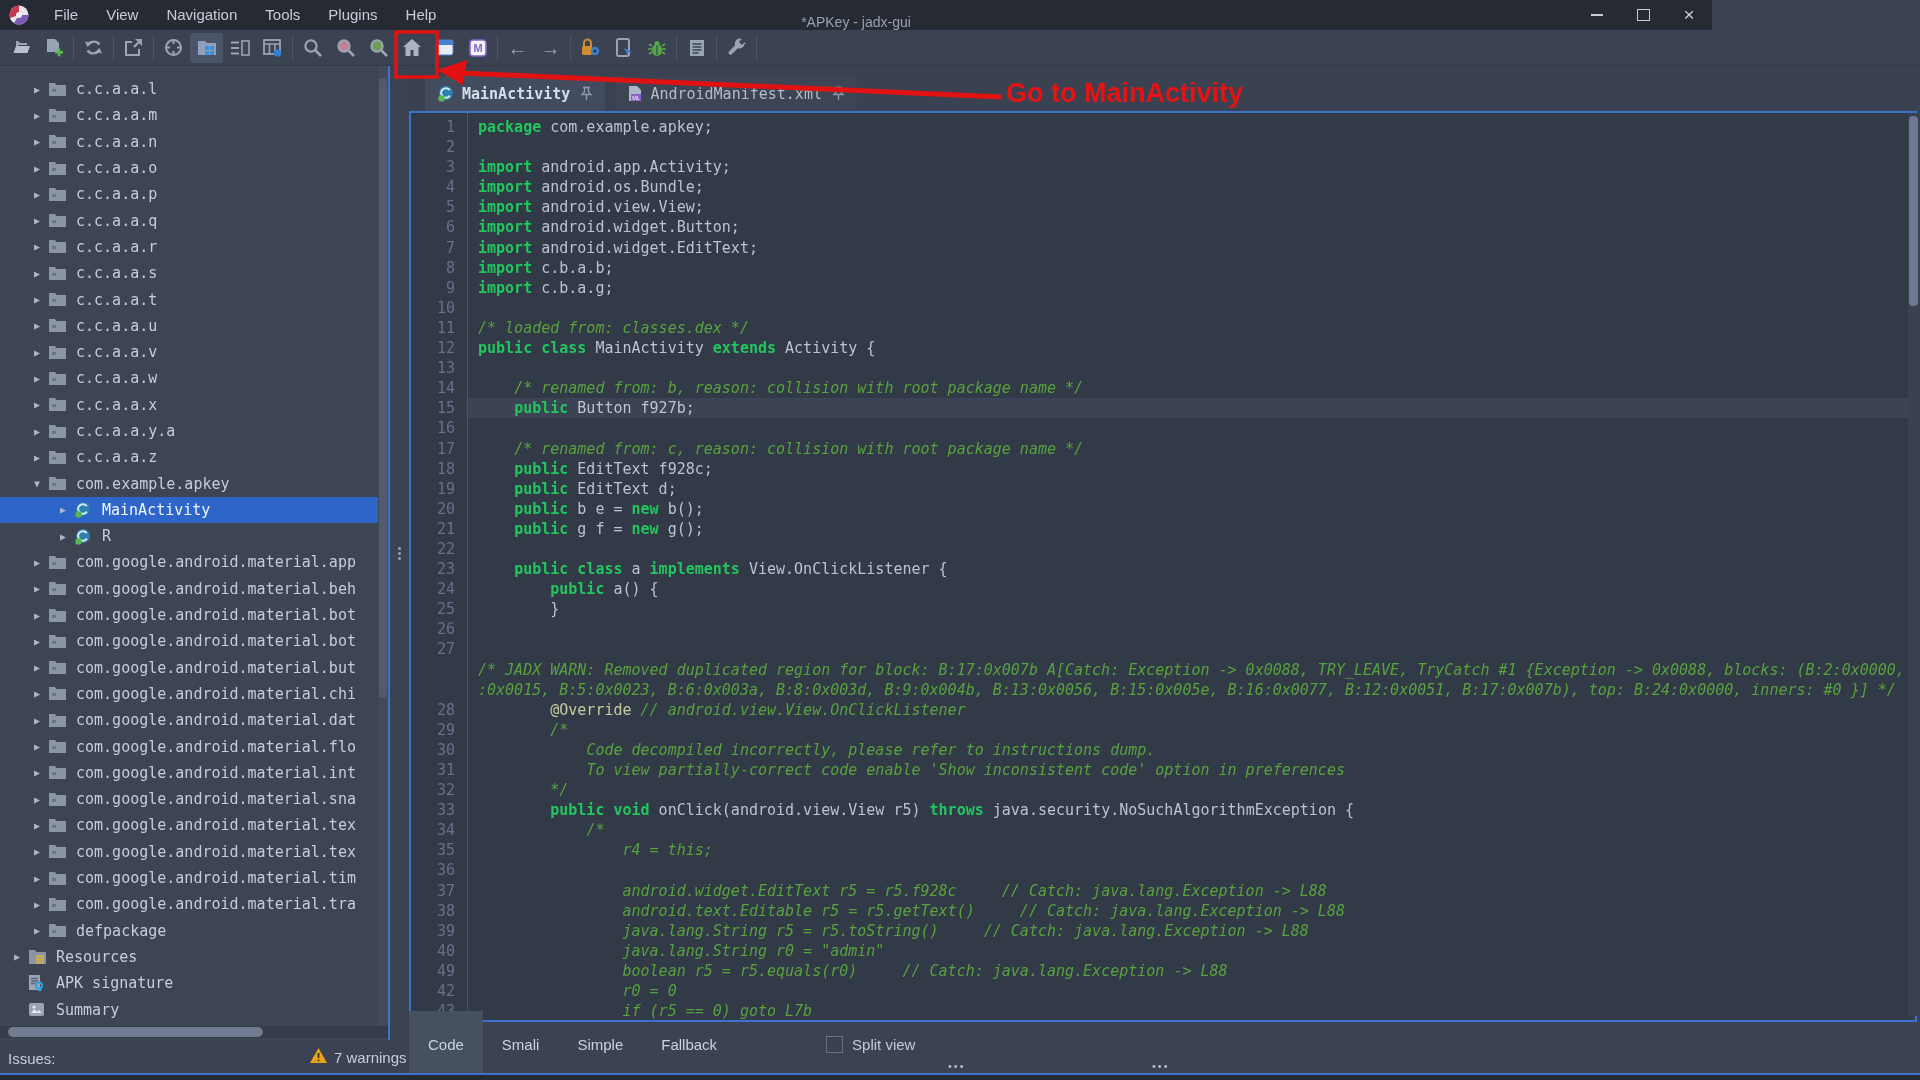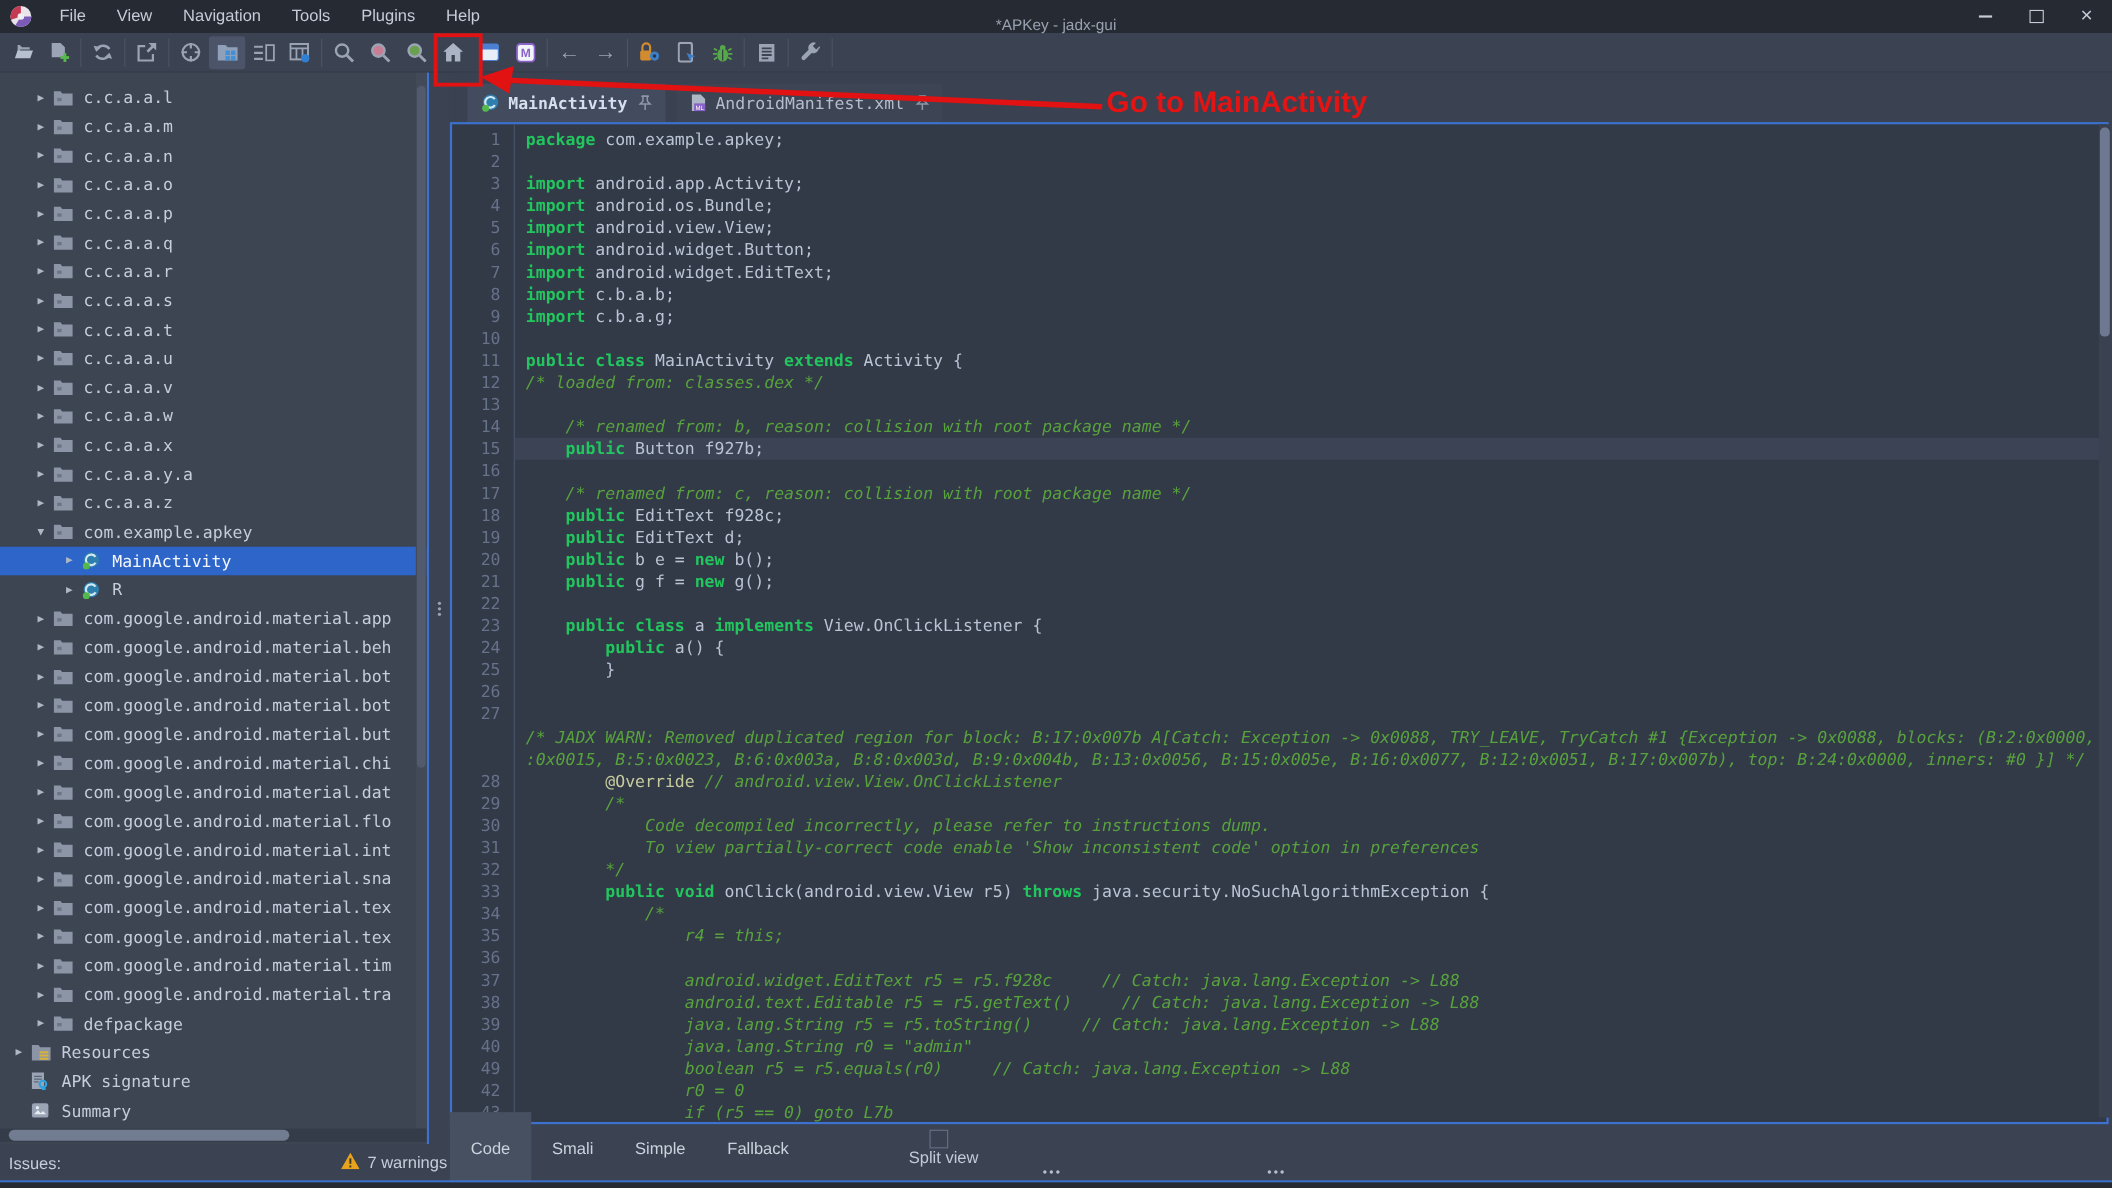--- a/index.html
+++ b/index.html
@@ -1,19 +1,19 @@
 <!DOCTYPE html>
 <html><head>
 <meta charset="utf-8">
 <style>
   html,body{margin:0;padding:0;background:#1d2129;}
   .app{position:relative;width:1920px;height:1080px;overflow:hidden;background:#3b4251;
        font-family:"Liberation Sans",sans-serif;-webkit-font-smoothing:antialiased;}
   
-  .titlebar{position:absolute;left:0;top:0;width:1920px;height:30px;background:#262a33;
+  .titlebar{position:absolute;left:0;top:0;width:1712px;height:30px;background:#262a33;
             display:flex;align-items:center;z-index:5;}
   .logo{margin:0 10px 0 8px;display:flex;align-items:center;}
   .menu-item{padding:0 14px;font-size:15px;color:#c6ccd8;line-height:30px;}
   .win-title{position:absolute;left:0;right:0;text-align:center;font-size:14px;color:#99a1b1;pointer-events:none;margin-top:14px;}
   .win-controls{position:absolute;right:0;top:0;display:flex;height:30px;}
   .wc{width:46px;height:30px;display:flex;align-items:center;justify-content:center;color:#c6ccd8;}
   .wc-min i{display:block;width:12px;height:2px;background:#c6ccd8;}
   .wc-max i{display:block;width:11px;height:10px;border:1.5px solid #c6ccd8;}
   .wc-close{font-size:19px;}
   
@@ -58,21 +58,21 @@
   .tok-k{color:#22c55e;font-weight:bold;}
   .tok-p{color:#b9c3d3;}
   .tok-c{color:#58a23e;font-style:italic;}
   .tok-a{color:#c6cc9d;}
   .ed-vtrack{position:absolute;right:1px;top:113px;width:11px;height:903px;background:#3a4150;}
   .ed-vthumb{position:absolute;right:1px;top:3px;width:9px;height:190px;background:#6e7890;border-radius:4px;}
   
   .views-bar{position:absolute;left:409px;top:1026px;right:0;height:36px;display:flex;align-items:center;}
   .view-btn{height:36px;display:flex;align-items:center;padding:15px 19px;font-size:15px;color:#ccd3df;}
   .view-btn.active{background:#465061;}
-  .splitview{display:flex;align-items:center;margin-left:90px;flex-direction:column;}
+  .splitview{display:flex;align-items:center;margin-left:90px;}
   .cbx{width:15px;height:15px;border:1px solid #67718a;background:#3a4150;margin-right:9px;}
   .sv-lbl{font-size:15px;color:#c3cbd9;}
   .status-issues{position:absolute;left:8px;top:1050px;font-size:15px;color:#c7cedb;}
   .status-warn{position:absolute;left:310px;top:1048px;display:flex;align-items:center;font-size:15px;color:#c7cedb;}
   .status-warn svg{margin-right:7px;}
   .dots{position:absolute;top:1060px;color:#b8bfcc;font-size:11px;letter-spacing:2px;}
   .bottom-line{position:absolute;left:0;top:1073px;width:1920px;height:2px;background:#3c72ce;}
   .bottom-strip{position:absolute;left:0;top:1075px;width:1920px;height:5px;background:#262a33;}
   
   .anno-svg{position:absolute;left:0;top:0;width:1920px;height:1080px;pointer-events:none;z-index:99;}
@@ -735,22 +735,22 @@
         <div class="cl"><span class="tok-k">package</span><span class="tok-p"> com.example.apkey;</span></div>
         <div class="cl"></div>
         <div class="cl"><span class="tok-k">import</span><span class="tok-p"> android.app.Activity;</span></div>
         <div class="cl"><span class="tok-k">import</span><span class="tok-p"> android.os.Bundle;</span></div>
         <div class="cl"><span class="tok-k">import</span><span class="tok-p"> android.view.View;</span></div>
         <div class="cl"><span class="tok-k">import</span><span class="tok-p"> android.widget.Button;</span></div>
         <div class="cl"><span class="tok-k">import</span><span class="tok-p"> android.widget.EditText;</span></div>
         <div class="cl"><span class="tok-k">import</span><span class="tok-p"> c.b.a.b;</span></div>
         <div class="cl"><span class="tok-k">import</span><span class="tok-p"> c.b.a.g;</span></div>
         <div class="cl"></div>
+        <div class="cl"><span class="tok-c">/* loaded from: classes.dex */</span></div>
         <div class="cl"><span class="tok-k">public class</span><span class="tok-p"> MainActivity </span><span class="tok-k">extends</span><span class="tok-p"> Activity {</span></div>
-        <div class="cl"><span class="tok-c">/* loaded from: classes.dex */</span></div>
         <div class="cl"></div>
         <div class="cl"><span class="tok-p">    </span><span class="tok-c">/* renamed from: b, reason: collision with root package name */</span></div>
         <div class="cl hl"><span class="tok-p">    </span><span class="tok-k">public</span><span class="tok-p"> Button f927b;</span></div>
         <div class="cl"></div>
         <div class="cl"><span class="tok-p">    </span><span class="tok-c">/* renamed from: c, reason: collision with root package name */</span></div>
         <div class="cl"><span class="tok-p">    </span><span class="tok-k">public</span><span class="tok-p"> EditText f928c;</span></div>
         <div class="cl"><span class="tok-p">    </span><span class="tok-k">public</span><span class="tok-p"> EditText d;</span></div>
         <div class="cl"><span class="tok-p">    </span><span class="tok-k">public</span><span class="tok-p"> b e = </span><span class="tok-k">new</span><span class="tok-p"> b();</span></div>
         <div class="cl"><span class="tok-p">    </span><span class="tok-k">public</span><span class="tok-p"> g f = </span><span class="tok-k">new</span><span class="tok-p"> g();</span></div>
         <div class="cl"></div>

